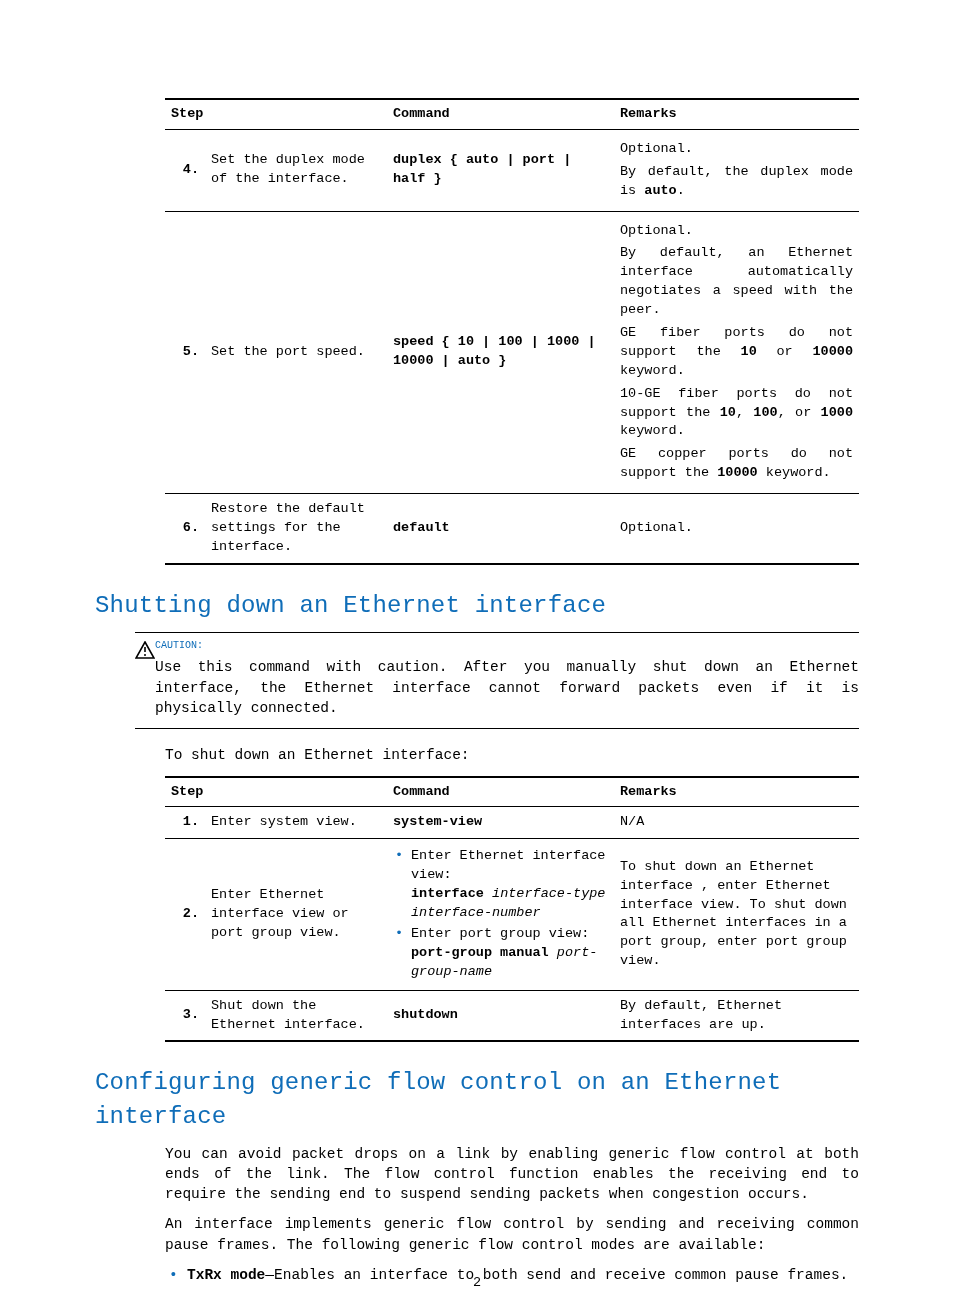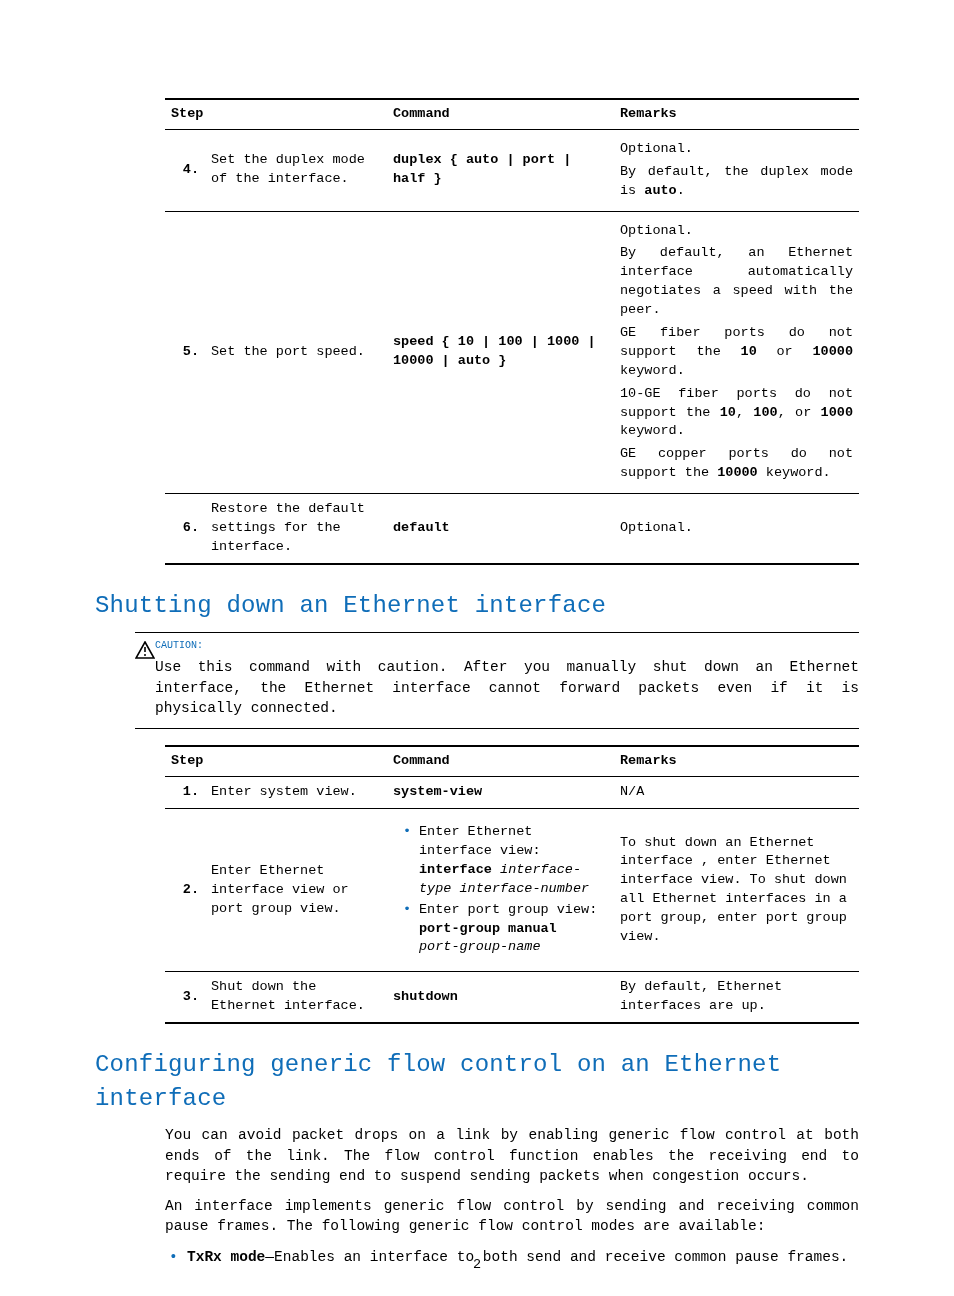--- a/index.html
+++ b/index.html
@@ -62,21 +62,21 @@
     display: flex;
   }
   .caution-icon {
     width: 34px;
     text-align: center;
     font-size: 18px;
     padding-top: 2px;
   }
   .caution-text .label { color: #0f6db8; font-size: 10px; margin-bottom: 4px; }
   p { margin: 10px 0; text-align: justify; }
-  ul.cmd-list { list-style: none; padding-left: 0; margin: 8px;}
+  ul.cmd-list { list-style: none; padding-left: 0; margin: 0;}
   ul.cmd-list li { position: relative; padding-left: 18px; margin: 2px 0; }
   ul.cmd-list li::before {
     content: "•"; color: #0f6db8; position: absolute; left: 2px; top: 0;
   }
   ul.body-list { list-style: none; padding-left: 0; margin: 8px 0; }
   ul.body-list li { position: relative; padding-left: 22px; margin: 4px 0; }
   ul.body-list li::before {
     content: "•"; color: #0f6db8; position: absolute; left: 4px; top: 0;
   }
   .para-block p { margin: 4px 0; }
@@ -152,20 +152,21 @@
             <line x1="10" y1="6" x2="10" y2="11" stroke="#000" stroke-width="1.6"></line>
             <circle cx="10" cy="14" r="1" fill="#000"></circle>
           </svg>
       </div>
       <div class="caution-text">
         <div class="label">CAUTION:</div>
         <div style="text-align:justify;">Use this command with caution. After you manually shut down an Ethernet interface, the Ethernet interface cannot forward packets even if it is physically connected.</div>
       </div>
     </div>
 
+    <p>To shut down an Ethernet interface:</p>
 
     <table>
       <thead>
         <tr>
           <th colspan="2">Step</th>
           <th>Command</th>
           <th>Remarks</th>
         </tr>
       </thead>
       <tbody id="t2body">

